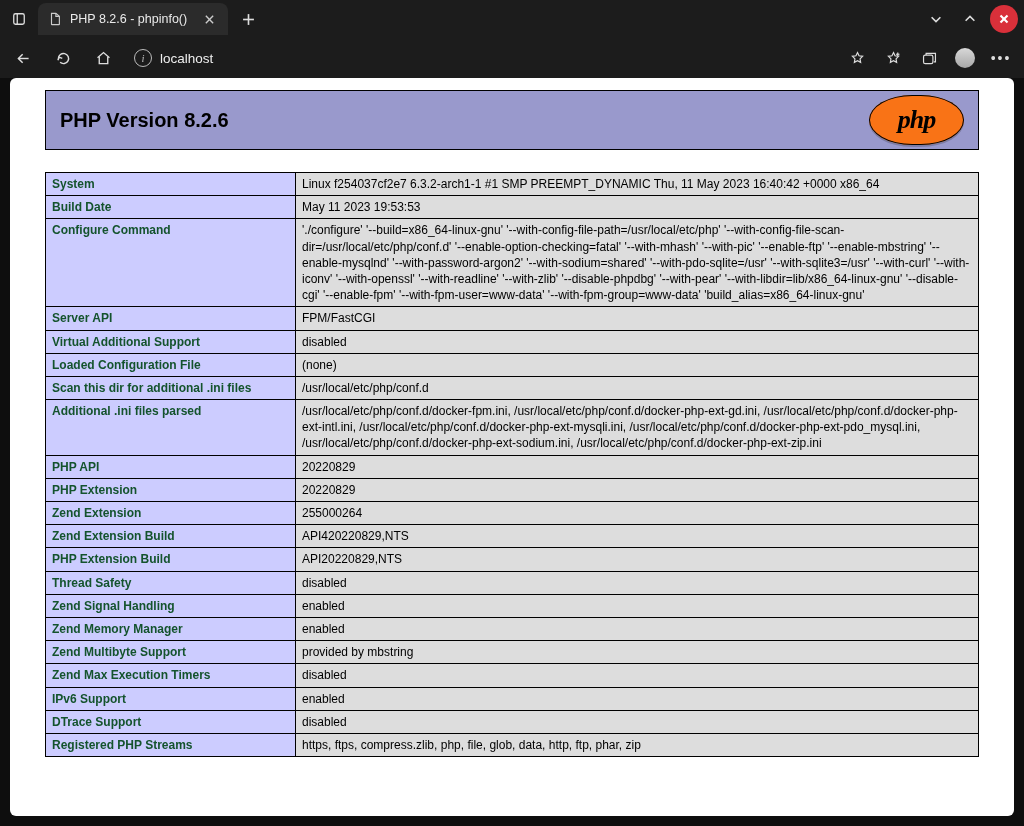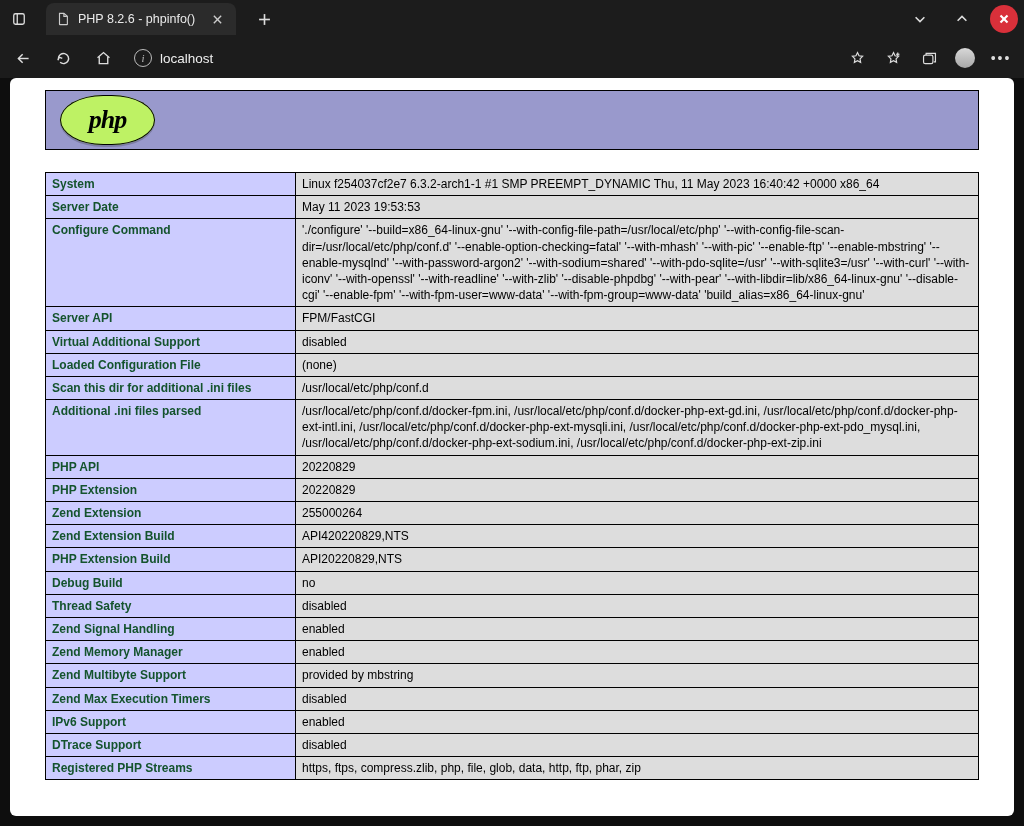--- a/index.html
+++ b/index.html
@@ -1,21 +1,21 @@
 <!DOCTYPE html>
 <html><head>
 <meta charset="utf-8">
 <style>
   * { box-sizing: border-box; }
   html, body { margin:0; padding:0; height:100%; font-family: -apple-system, Segoe UI, Arial, sans-serif; }
   body { background:#0e0e0e; overflow:hidden; }
 
   
   .chrome { background:#1c1c1c; }
-  .tabstrip { display:flex; align-items:center; height:38px; padding:0 6px; gap:14px; }
+  .tabstrip { display:flex; align-items:center; height:38px; padding:0 6px; gap:6px; }
   .tabstrip .win-tabs-btn { width:26px; height:26px; border-radius:6px; display:flex; align-items:center; justify-content:center; color:#ddd; }
   .tabstrip .win-tabs-btn svg { width:14px; height:14px; }
   .tab { display:flex; align-items:center; gap:8px; background:#2b2b2b; color:#eaeaea; font-size:12.5px; height:32px; padding:0 10px 0 10px; border-radius:8px 8px 0 0; min-width:190px; }
   .tab .favicon { width:14px; height:14px; color:#ccc; }
   .tab .label { flex:1; white-space:nowrap; overflow:hidden; text-overflow:ellipsis; }
   .tab .close { width:18px; height:18px; border-radius:4px; color:#ccc; display:flex; align-items:center; justify-content:center; font-size:13px; }
   .newtab { width:28px; height:28px; border-radius:6px; color:#ddd; display:flex; align-items:center; justify-content:center; font-size:18px; }
   .tabspacer { flex:1; }
   .winbtn { width:28px; height:28px; border-radius:6px; color:#ddd; display:flex; align-items:center; justify-content:center; }
   .winbtn svg { width:14px; height:14px; }
@@ -35,21 +35,21 @@
   .scroll { position:absolute; inset:0; overflow:auto; }
   .scroll::-webkit-scrollbar { width:12px; }
   .scroll::-webkit-scrollbar-track { background:#f0f0f0; }
   .scroll::-webkit-scrollbar-thumb { background:#b8b8b8; border-radius:6px; }
 
   .page { width:934px; margin:0 auto; font-family:Arial, Helvetica, sans-serif; font-size:12px; color:#222; padding:6px 0 40px; }
 
   
   .hdr { border:1px solid #000; background:#9999cc; padding:12px 14px; display:flex; align-items:center; justify-content:space-between; height:60px; margin:6px 0 22px; }
   .hdr h1 { margin:0; font-size:20px; color:#000; font-weight:bold; }
-  .php-logo { width:95px; height:50px; background:#bef264; border-radius:50%/55%; display:flex; align-items:center; justify-content:center; box-shadow:inset 0 0 0 1px #000, 0 2px 0 #00000030; }
+  .php-logo { width:95px; height:50px; background:#f97316; border-radius:50%/55%; display:flex; align-items:center; justify-content:center; box-shadow:inset 0 0 0 1px #000, 0 2px 0 #00000030; }
   .php-logo span { font-family:Georgia, serif; font-weight:bold; font-size:26px; color:#000; letter-spacing:-1px; font-style:italic; }
 
   
   table.info { width:100%; border-collapse:collapse; border:1px solid #000; margin-bottom:14px; }
   table.info td { border:1px solid #000; padding:3px 6px; font-size:12px; vertical-align:top; line-height:1.35; }
   table.info td.e { background:#ccccff; font-weight:bold; width:250px; color:#14532d; }
   table.info td.v { background:#dddddd; color:#000000; word-break:break-word; }
 </style>
 </head>
 <body>
@@ -150,33 +150,34 @@
       </div>
     </div>
   </div>
 </div>
 
 <div class="viewport">
   <div class="scroll">
     <div class="page">
 
       <div class="hdr">
+        <h1>PHP Version 8.2.6</h1>
         <div class="php-logo">
           <span>php</span>
         </div>
       </div>
 
       <table class="info">
         <tbody id="rows-body">
             <tr>
               <td class="e">System</td>
               <td class="v">Linux f254037cf2e7 6.3.2-arch1-1 #1 SMP PREEMPT_DYNAMIC Thu, 11 May 2023 16:40:42 +0000 x86_64</td>
             </tr>
             <tr>
-              <td class="e">Server Date</td>
+              <td class="e">Build Date</td>
               <td class="v">May 11 2023 19:53:53</td>
             </tr>
             <tr>
               <td class="e">Configure Command</td>
               <td class="v">'./configure' '--build=x86_64-linux-gnu' '--with-config-file-path=/usr/local/etc/php' '--with-config-file-scan-dir=/usr/local/etc/php/conf.d' '--enable-option-checking=fatal' '--with-mhash' '--with-pic' '--enable-ftp' '--enable-mbstring' '--enable-mysqlnd' '--with-password-argon2' '--with-sodium=shared' '--with-pdo-sqlite=/usr' '--with-sqlite3=/usr' '--with-curl' '--with-iconv' '--with-openssl' '--with-readline' '--with-zlib' '--disable-phpdbg' '--with-pear' '--with-libdir=lib/x86_64-linux-gnu' '--disable-cgi' '--enable-fpm' '--with-fpm-user=www-data' '--with-fpm-group=www-data' 'build_alias=x86_64-linux-gnu'</td>
             </tr>
             <tr>
               <td class="e">Server API</td>
               <td class="v">FPM/FastCGI</td>
             </tr>
@@ -210,24 +211,20 @@
             </tr>
             <tr>
               <td class="e">Zend Extension Build</td>
               <td class="v">API420220829,NTS</td>
             </tr>
             <tr>
               <td class="e">PHP Extension Build</td>
               <td class="v">API20220829,NTS</td>
             </tr>
             <tr>
-              <td class="e">Debug Build</td>
-              <td class="v">no</td>
-            </tr>
-            <tr>
               <td class="e">Thread Safety</td>
               <td class="v">disabled</td>
             </tr>
             <tr>
               <td class="e">Zend Signal Handling</td>
               <td class="v">enabled</td>
             </tr>
             <tr>
               <td class="e">Zend Memory Manager</td>
               <td class="v">enabled</td>

